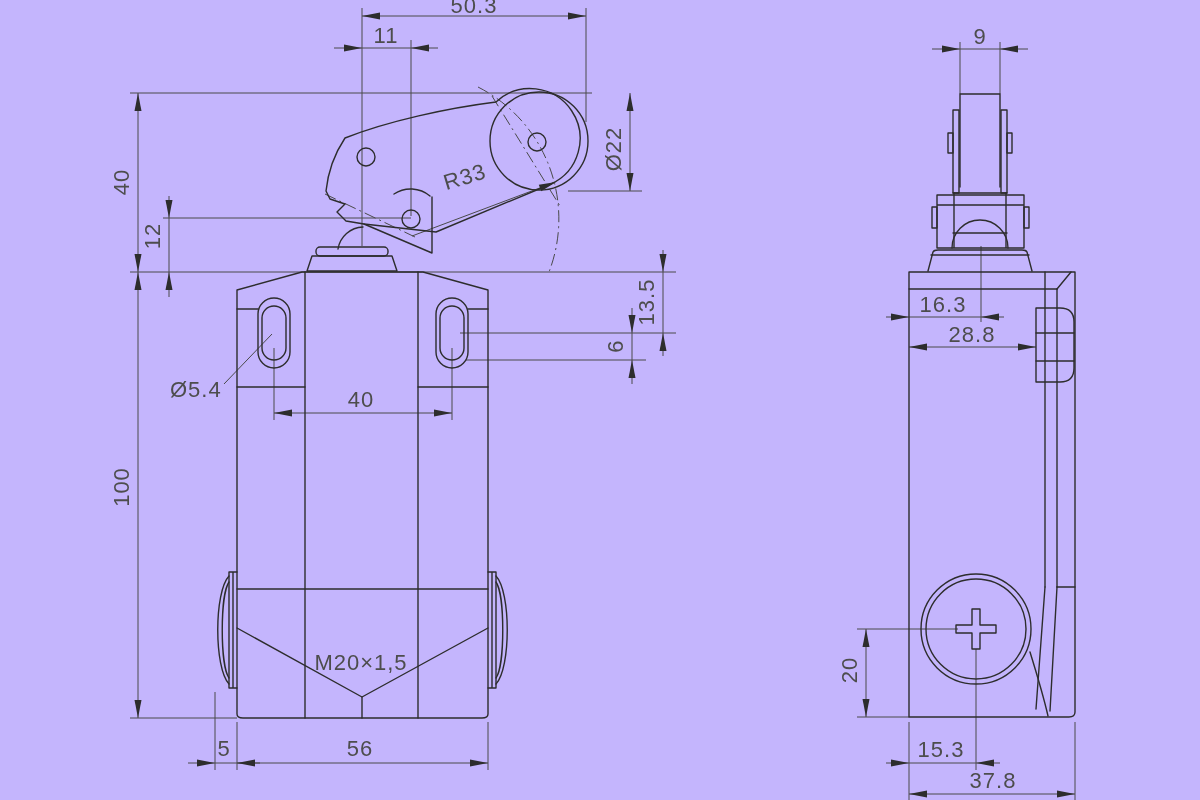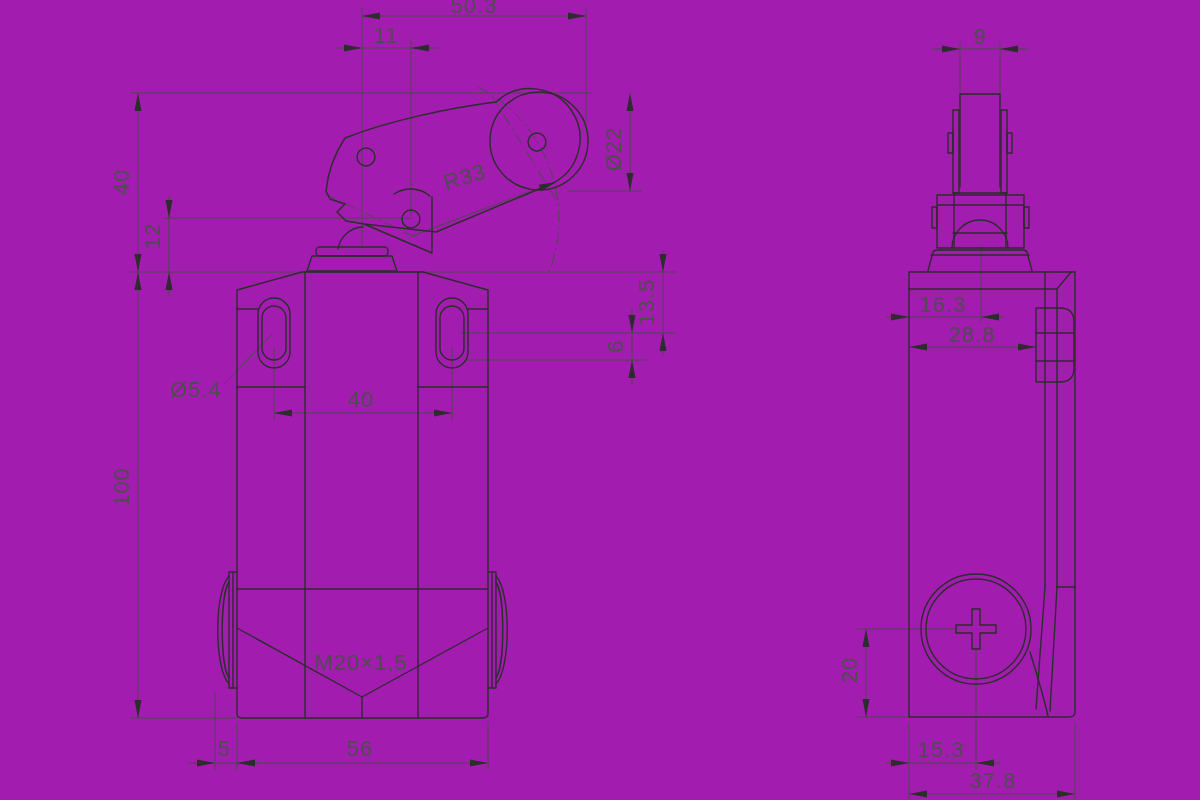--- a/index.html
+++ b/index.html
@@ -1,16 +1,16 @@
 <!DOCTYPE html>
 <html><head>
 <meta charset="utf-8">
 <style>
   html,body{margin:0;padding:0;background:#fff;}
-  .page{width:1200px;height:800px;background:#a21caf;overflow:hidden;}
+  .page{width:1200px;height:800px;background:#c4b5fd;overflow:hidden;}
   svg{display:block;}
   .o{fill:none;stroke:#2d2d2d;stroke-width:1.4;stroke-linejoin:round;stroke-linecap:round;}
   .t{fill:none;stroke:#4a4a4a;stroke-width:1;}
   .p{fill:none;stroke:#4a4a4a;stroke-width:1;stroke-dasharray:12 4 2 4;}
   .a{fill:#2d2d2d;stroke:none;}
   text.dim{font-family:"Liberation Sans","DejaVu Sans",sans-serif;font-size:22px;fill:#4d4d4d;letter-spacing:1px;}
   .mid{text-anchor:middle;}
 </style>
 </head>
 <body>

